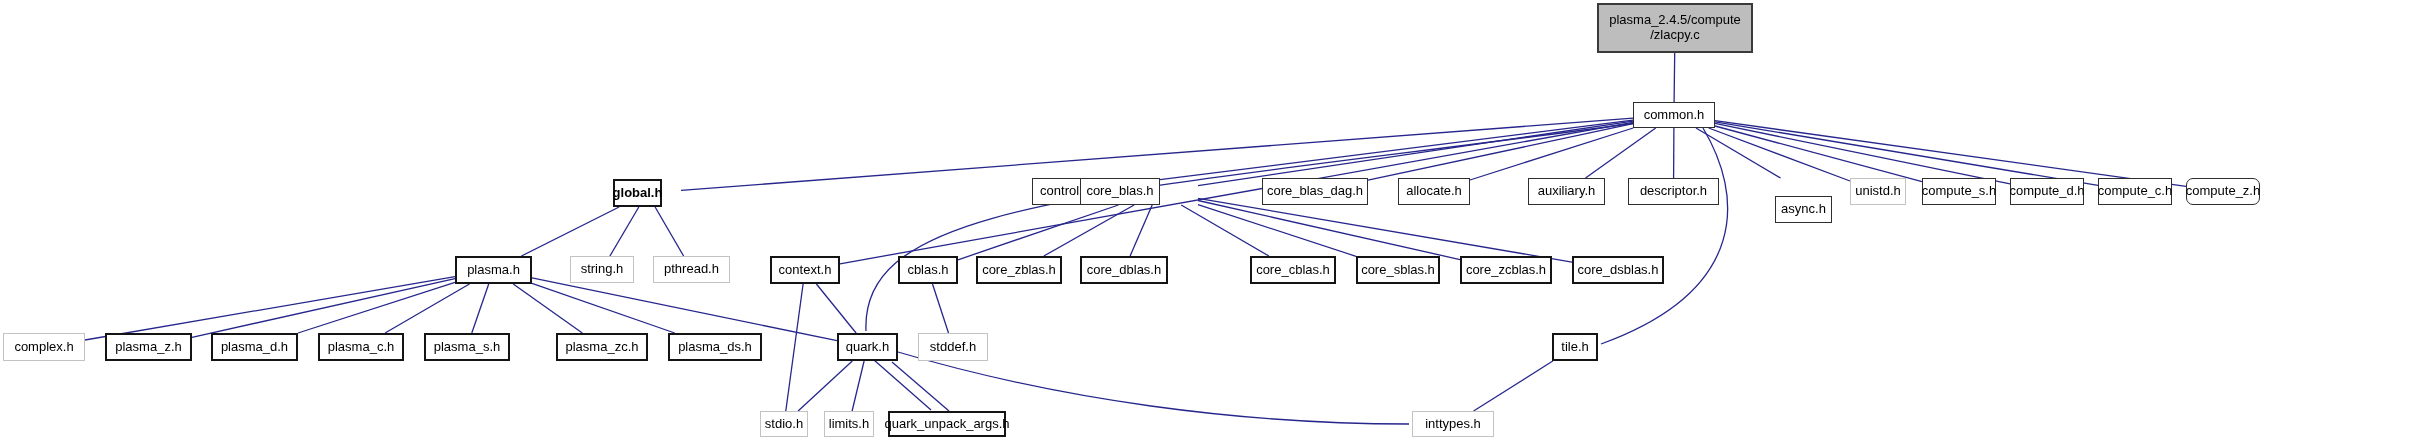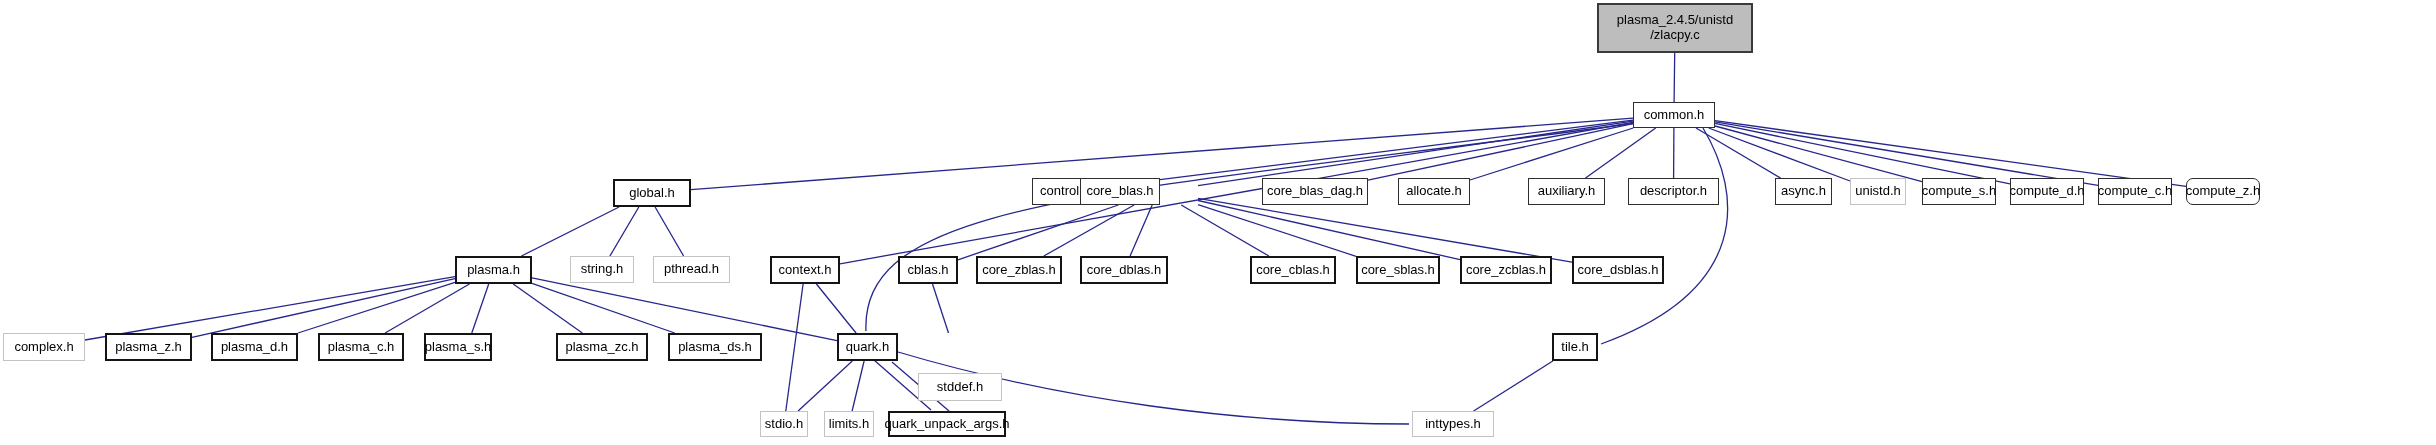--- a/index.html
+++ b/index.html
@@ -66,55 +66,55 @@
         <path d="M932.5,284.0 L948.5,333.0" stroke="#26268c" stroke-width="1.3" marker-end="url(#arr)"></path>
         <path d="M852.3,361.0 L798.1,411.0" stroke="#26268c" stroke-width="1.3" marker-end="url(#arr)"></path>
         <path d="M864.1,361.0 L852.1,411.0" stroke="#26268c" stroke-width="1.3" marker-end="url(#arr)"></path>
         <path d="M874,360 L931,410" stroke="#26268c" stroke-width="1.3" marker-end="url(#arr)"></path>
         <path d="M949,411 L892,362" stroke="#26268c" stroke-width="1.3" marker-end="url(#arr)"></path>
         <path d="M898,352 C1060,400 1240,424 1409,424" stroke="#26268c" stroke-width="1.3" marker-end="url(#arr)"></path>
         <path d="M1552.8,361.0 L1473.6,411.0" stroke="#26268c" stroke-width="1.3" marker-end="url(#arr)"></path>
       </g>
   </svg>
   <div id="nodes">
-      <div class="node main" style="left: 1597px; top: 3px; width: 156px; height: 50px;">plasma_2.4.5/unistd
+      <div class="node main" style="left: 1597px; top: 3px; width: 156px; height: 50px;">plasma_2.4.5/compute
 /zlacpy.c</div>
       <div class="node internal" style="left: 1633px; top: 102px; width: 82px; height: 26px;">common.h</div>
-      <div class="node bold" style="left: 613px; top: 179px; width: 78px; height: 28px;">global.h</div>
+      <div class="node bold" style="left: 613px; top: 179px; width: 49px; height: 28px; font-weight: bold;">global.h</div>
       <div class="node internal" style="left: 1032px; top: 178px; width: 66px; height: 27px;">control.h</div>
       <div class="node internal" style="left: 1080px; top: 178px; width: 80px; height: 27px;">core_blas.h</div>
       <div class="node internal" style="left: 1262px; top: 178px; width: 106px; height: 27px;">core_blas_dag.h</div>
       <div class="node internal" style="left: 1398px; top: 178px; width: 72px; height: 27px;">allocate.h</div>
       <div class="node internal" style="left: 1528px; top: 178px; width: 77px; height: 27px;">auxiliary.h</div>
       <div class="node internal" style="left: 1628px; top: 178px; width: 91px; height: 27px;">descriptor.h</div>
-      <div class="node internal" style="left: 1775px; top: 178px; width: 57px; height: 27px;">async.h</div>
+      <div class="node internal" style="left: 1775px; top: 196px; width: 57px; height: 27px;">async.h</div>
       <div class="node system" style="left: 1850px; top: 178px; width: 56px; height: 27px;">unistd.h</div>
       <div class="node internal" style="left: 1922px; top: 178px; width: 74px; height: 27px;">compute_s.h</div>
       <div class="node internal" style="left: 2010px; top: 178px; width: 74px; height: 27px;">compute_d.h</div>
       <div class="node internal" style="left: 2098px; top: 178px; width: 74px; height: 27px;">compute_c.h</div>
       <div class="node internal" style="left: 2186px; top: 178px; width: 74px; height: 27px; border-radius: 7px;">compute_z.h</div>
       <div class="node bold" style="left: 455px; top: 256px; width: 77px; height: 28px;">plasma.h</div>
       <div class="node system" style="left: 570px; top: 256px; width: 64px; height: 27px;">string.h</div>
       <div class="node system" style="left: 653px; top: 256px; width: 77px; height: 27px;">pthread.h</div>
       <div class="node bold" style="left: 770px; top: 256px; width: 70px; height: 28px;">context.h</div>
       <div class="node bold" style="left: 898px; top: 256px; width: 60px; height: 28px;">cblas.h</div>
       <div class="node bold" style="left: 976px; top: 256px; width: 86px; height: 28px;">core_zblas.h</div>
       <div class="node bold" style="left: 1080px; top: 256px; width: 88px; height: 28px;">core_dblas.h</div>
       <div class="node bold" style="left: 1250px; top: 256px; width: 86px; height: 28px;">core_cblas.h</div>
       <div class="node bold" style="left: 1356px; top: 256px; width: 84px; height: 28px;">core_sblas.h</div>
       <div class="node bold" style="left: 1460px; top: 256px; width: 92px; height: 28px;">core_zcblas.h</div>
       <div class="node bold" style="left: 1572px; top: 256px; width: 92px; height: 28px;">core_dsblas.h</div>
       <div class="node system" style="left: 3px; top: 333px; width: 82px; height: 28px;">complex.h</div>
       <div class="node bold" style="left: 105px; top: 333px; width: 87px; height: 28px;">plasma_z.h</div>
       <div class="node bold" style="left: 211px; top: 333px; width: 87px; height: 28px;">plasma_d.h</div>
       <div class="node bold" style="left: 318px; top: 333px; width: 86px; height: 28px;">plasma_c.h</div>
-      <div class="node bold" style="left: 424px; top: 333px; width: 68px; height: 28px;">plasma_s.h</div>
+      <div class="node bold" style="left: 424px; top: 333px; width: 86px; height: 28px;">plasma_s.h</div>
       <div class="node bold" style="left: 556px; top: 333px; width: 92px; height: 28px;">plasma_zc.h</div>
       <div class="node bold" style="left: 668px; top: 333px; width: 94px; height: 28px;">plasma_ds.h</div>
       <div class="node bold" style="left: 837px; top: 333px; width: 61px; height: 28px;">quark.h</div>
-      <div class="node system" style="left: 918px; top: 333px; width: 84px; height: 28px; margin-top: 40px;">stddef.h</div>
+      <div class="node system" style="left: 918px; top: 333px; width: 70px; height: 28px;">stddef.h</div>
       <div class="node bold" style="left: 1552px; top: 333px; width: 46px; height: 28px;">tile.h</div>
       <div class="node system" style="left: 760px; top: 411px; width: 48px; height: 26px;">stdio.h</div>
       <div class="node system" style="left: 824px; top: 411px; width: 50px; height: 26px;">limits.h</div>
       <div class="node bold" style="left: 888px; top: 411px; width: 118px; height: 26px;">quark_unpack_args.h</div>
       <div class="node system" style="left: 1412px; top: 411px; width: 82px; height: 26px;">inttypes.h</div>
     </div>
 </div>
 
 </body></html>

